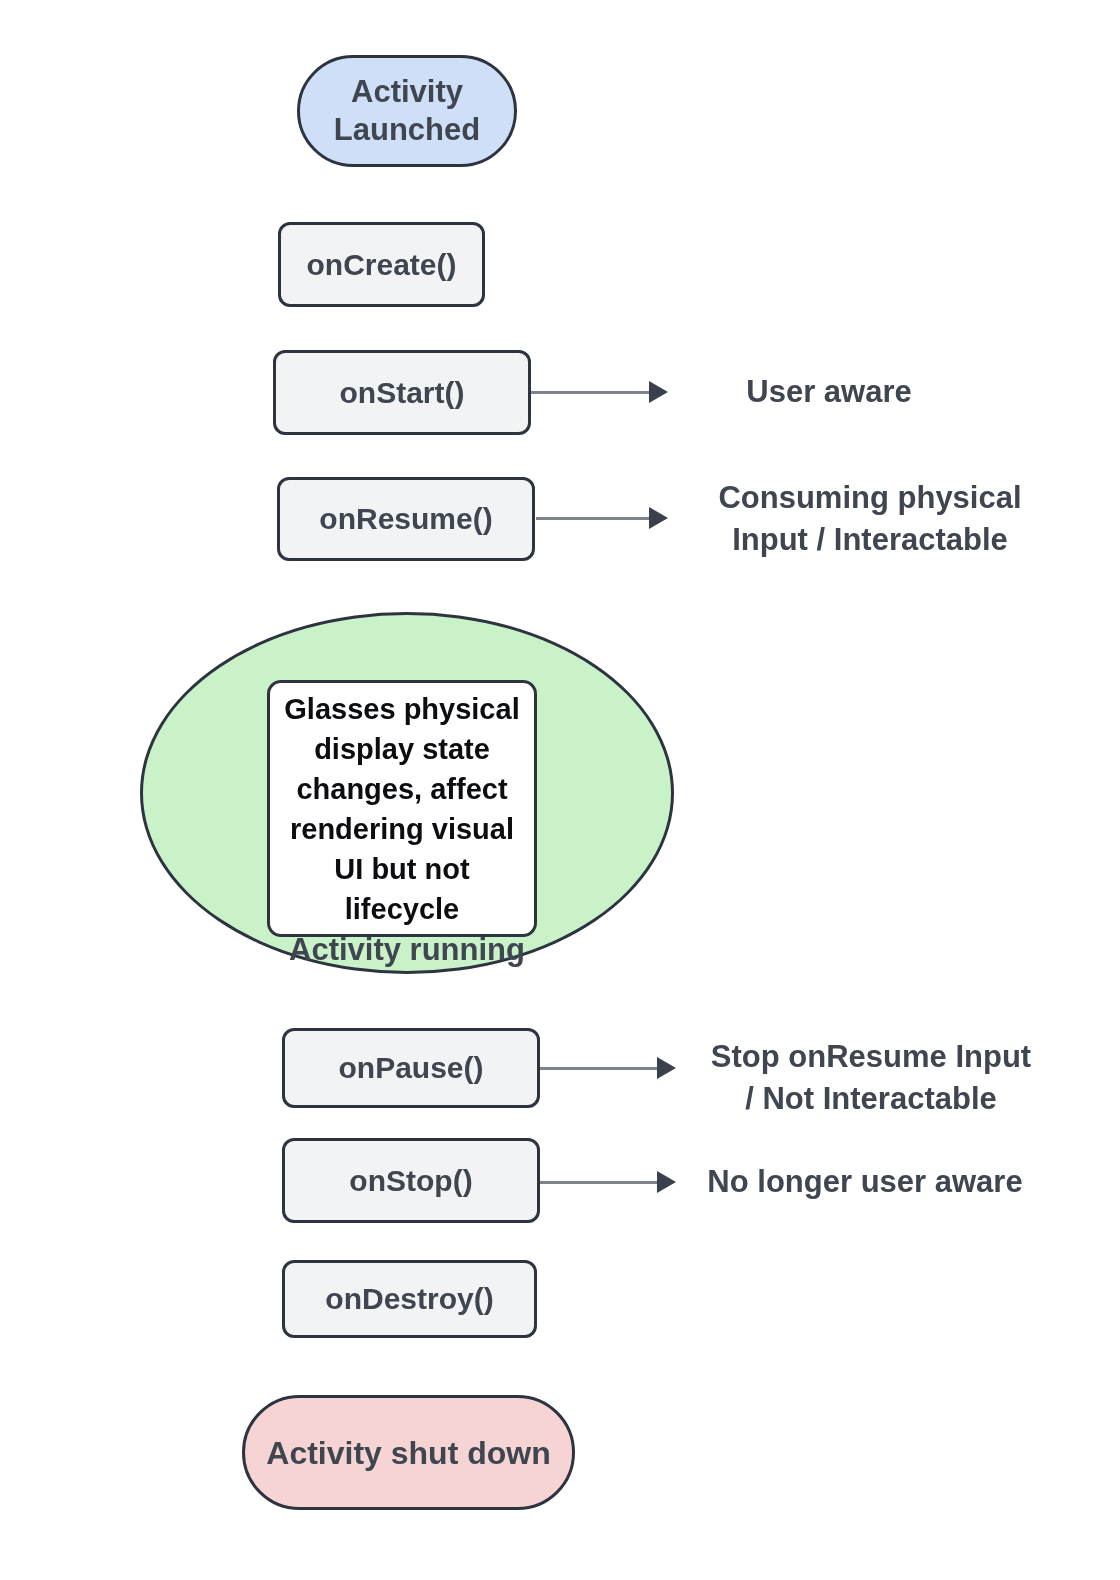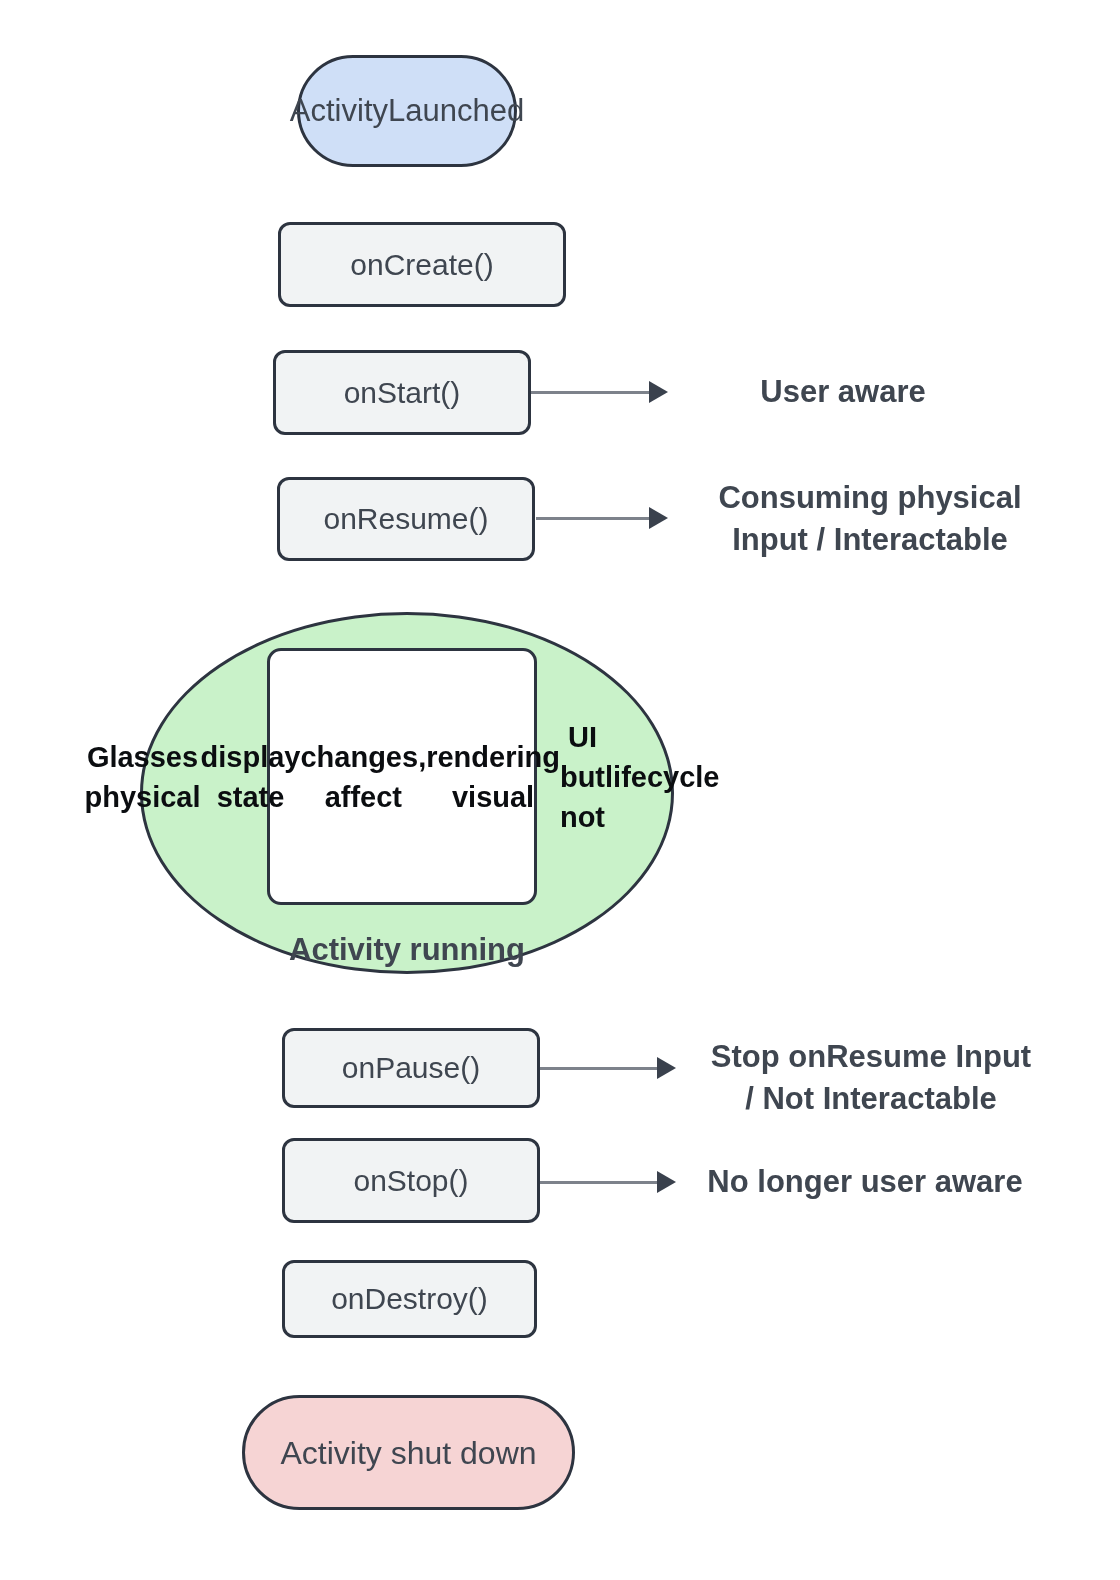--- a/index.html
+++ b/index.html
@@ -12,25 +12,25 @@
     position: relative;
     width: 1120px;
     height: 1580px;
     background: var(--background, #ffffff);
     overflow: hidden;
   }
   .node {
     position: absolute;
     box-sizing: border-box;
     display: flex;
-    flex-direction: row;
+    flex-direction: column;
     align-items: center;
     justify-content: center;
     text-align: center;
-    font-weight: normal;
+    font-weight: bold;
     color: var(--node-text, #3f4650);
     border: 3px solid var(--node-border, #2d3440);
   }
   .pill { border-radius: 60px; font-size: 31px; line-height: 38px; }
   .pill.launched { background: var(--launched-fill, #cfdff7); }
   .pill.shutdown { background: var(--shutdown-fill, #f6d4d4); font-size: 32px; }
   .process {
     background: var(--process-fill, #f1f3f4);
     border-radius: 12px;
     font-size: 30px;
@@ -39,28 +39,29 @@
     background: var(--running-fill, #c9f2c9);
     border-radius: 50%;
   }
   .note-box {
     position: absolute;
     box-sizing: border-box;
     background: var(--note-fill, #ffffff);
     border: 3px solid var(--node-border, #2d3440);
     border-radius: 14px;
     display: flex;
-    flex-direction: row;
+    flex-direction: column;
     align-items: center;
     justify-content: center;
     text-align: center;
     font-size: 29px;
     font-weight: bold;
     line-height: 40px;
     color: var(--note-text, #0b0d10);
+    margin-top: 32px;
   }
   .state-caption {
     position: absolute;
     text-align: center;
     font-size: 31px;
     font-weight: bold;
     color: var(--node-text, #3f4650);
   }
   .side-label {
     position: absolute;
@@ -93,32 +94,32 @@
 </head>
 <body>
 
 <div class="canvas">
 
   <div class="node pill launched" style="left:297px; top:55px; width:220px; height:112px;">
     <span class="tline">Activity</span>
     <span class="tline">Launched</span>
   </div>
 
-  <div class="node process" style="left:278px; top:222px; width:288px; height:85px;">
+  <div class="node process" style="left:278px; top:222px; width:207px; height:85px;">
     <span>onCreate()</span>
   </div>
 
   <div class="node process" style="left:273px; top:350px; width:258px; height:85px;">
     <span>onStart()</span>
   </div>
   <div class="arrow" style="left:531px; top:380px; width:137px;">
     <div class="arrow-line"></div>
     <div class="arrow-head"></div>
   </div>
-  <div class="side-label" style="left:693px; top:371px; width:300px;">
+  <div class="side-label" style="left:679px; top:371px; width:300px;">
     <span class="tline">User aware</span>
   </div>
 
   <div class="node process" style="left:277px; top:477px; width:258px; height:84px;">
     <span>onResume()</span>
   </div>
   <div class="arrow" style="left:536px; top:506px; width:132px;">
     <div class="arrow-line"></div>
     <div class="arrow-head"></div>
   </div>

